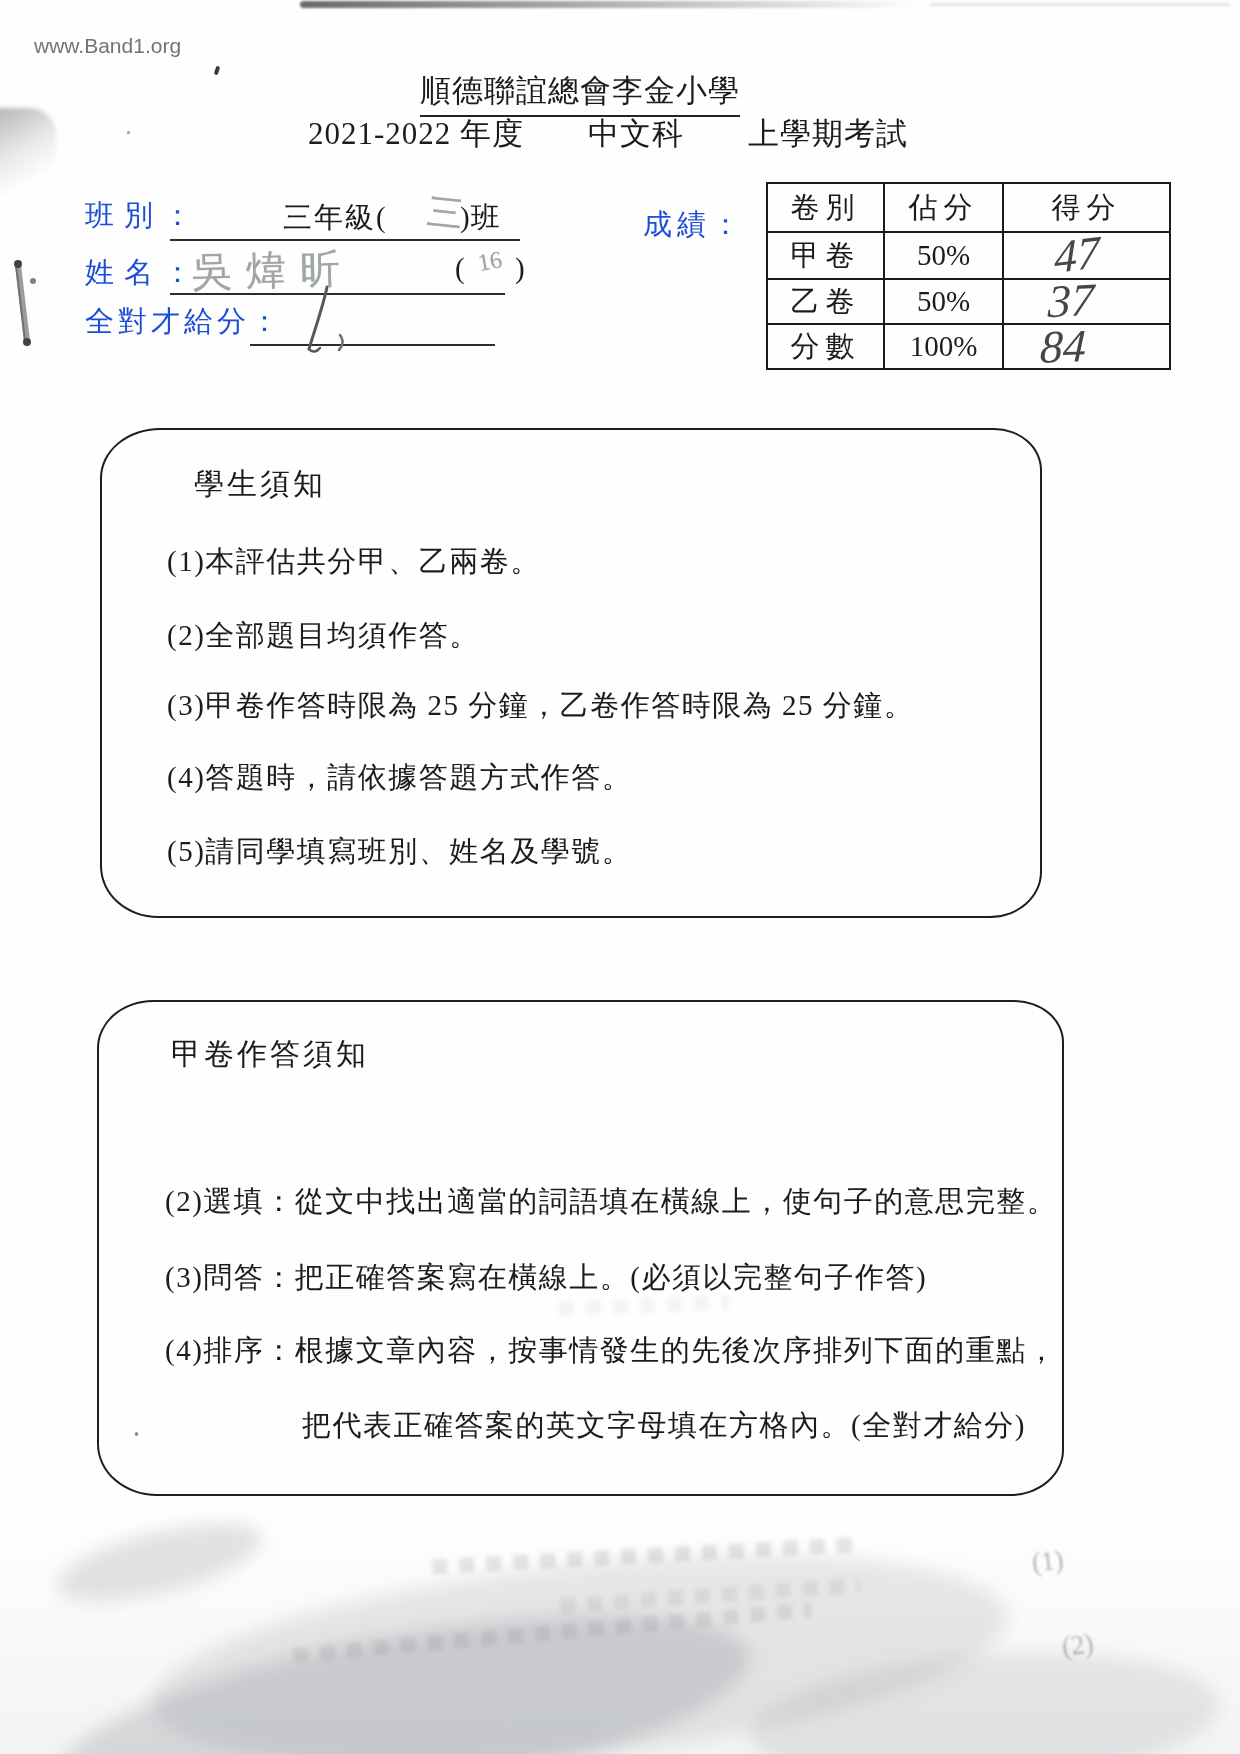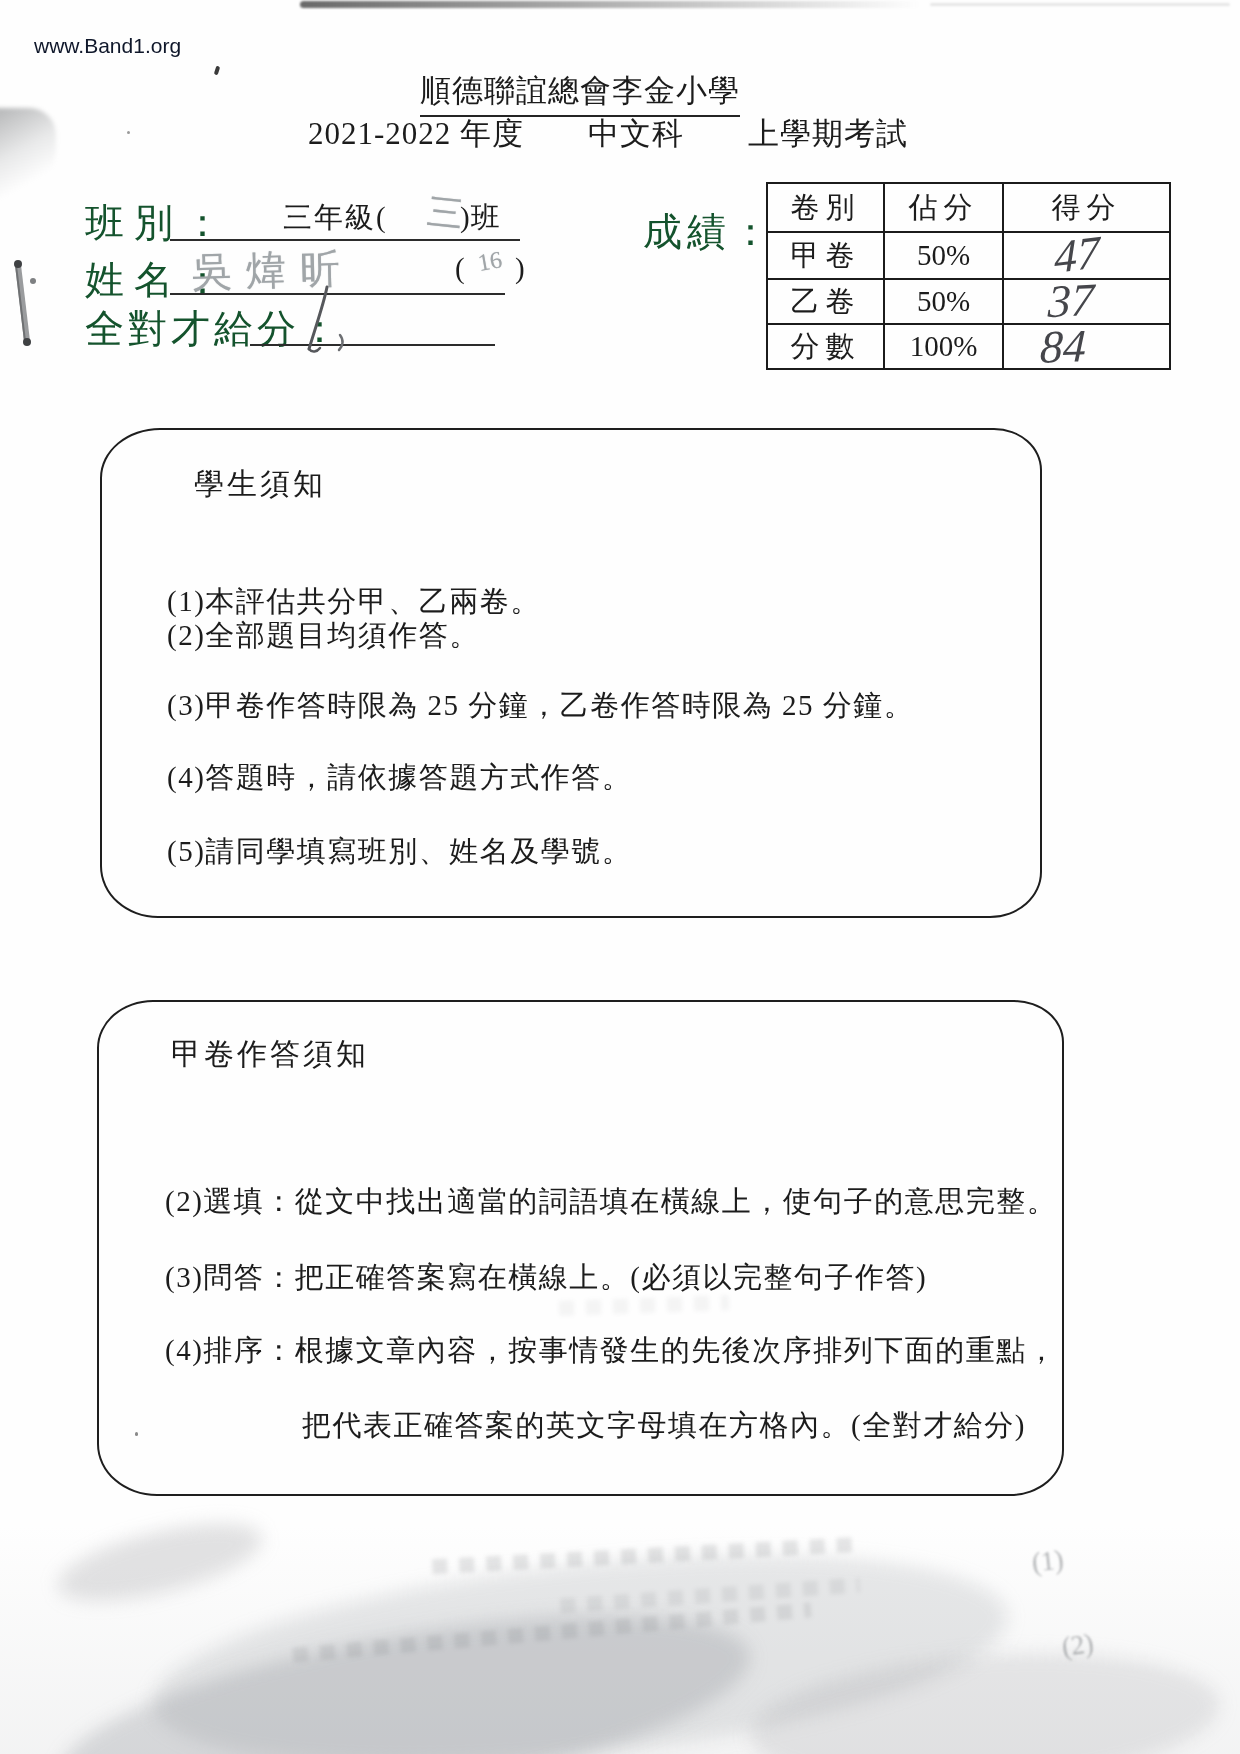--- a/index.html
+++ b/index.html
@@ -3,25 +3,25 @@
 <meta charset="utf-8">
 <style>
   html,body{margin:0;padding:0;background:#e8e8e8;}
   .page{
     position:relative; width:1240px; height:1754px; margin:0 auto;
     background:#fefefe; overflow:hidden;
     font-family:"Liberation Serif","DejaVu Serif",serif; color:#1c1c1c;
   }
   .abs{position:absolute; white-space:nowrap;}
   
-  .watermark{left:34px; top:34px; font-family:"Liberation Sans","DejaVu Sans",sans-serif; font-size:21px; color:#0f172a;}
+  .watermark{left:34px; top:34px; font-family:"Liberation Sans","DejaVu Sans",sans-serif; font-size:21px; color:#737373;}
   .school{left:420px; top:70px; font-size:31px; letter-spacing:1px; padding-bottom:3px; border-bottom:2.5px solid #242424;}
   .examline{left:308px; top:113px; font-size:31px; letter-spacing:1px;}
   
-  .flabel{font-size:39px; color:#14532d;}
+  .flabel{font-size:29px; color:#1d4ed8;}
   .line{position:absolute; height:0; border-bottom:2px solid #2c2c2c;}
   .printed{font-size:29px;}
   .pencil{color:#a0a5a8; text-shadow:0 0 1px rgba(160,165,168,.6);}
   .ink{color:#45464b;}
   
   .score-table{
     position:absolute; left:766px; top:182px;
     display:grid; grid-template-columns:117px 119px 165px; grid-template-rows:49px 47px 45px 43px;
     border:2.5px solid #1b1b1b;
   }
@@ -116,21 +116,21 @@
     <div class="sc r-last" style="letter-spacing:0;">100%</div>
     <div class="sc r-last c-last"></div>
 
     <span class="hand-score ink" style="left:286px; top:48px; transform:rotate(-7deg) skewX(-6deg);">47</span>
     <span class="hand-score ink" style="left:280px; top:94px; transform:rotate(-3deg) skewX(-5deg);">37</span>
     <span class="hand-score ink" style="left:272px; top:140px; transform:rotate(-2deg) skewX(-4deg);">84</span>
   </div>
 
   <div class="note-box box1">
     <div class="ntitle" style="left:92px; top:34px;">學生須知</div>
-    <div class="nitem" style="left:65px; top:112px;margin-top:40px;">(1)本評估共分甲、乙兩卷。</div>
+    <div class="nitem" style="left:65px; top:112px;">(1)本評估共分甲、乙兩卷。</div>
     <div class="nitem" style="left:65px; top:186px;">(2)全部題目均須作答。</div>
     <div class="nitem" style="left:65px; top:256px;">(3)甲卷作答時限為 25 分鐘，乙卷作答時限為 25 分鐘。</div>
     <div class="nitem" style="left:65px; top:328px;">(4)答題時，請依據答題方式作答。</div>
     <div class="nitem" style="left:65px; top:402px;">(5)請同學填寫班別、姓名及學號。</div>
   </div>
 
   <div class="note-box box2">
     <div class="ntitle" style="left:72px; top:32px;">甲卷作答須知</div>
     <div class="nitem" style="left:66px; top:180px;">(2)選填：從文中找出適當的詞語填在橫線上，使句子的意思完整。</div>
     <div class="nitem" style="left:66px; top:256px;">(3)問答：把正確答案寫在橫線上。(必須以完整句子作答)</div>

